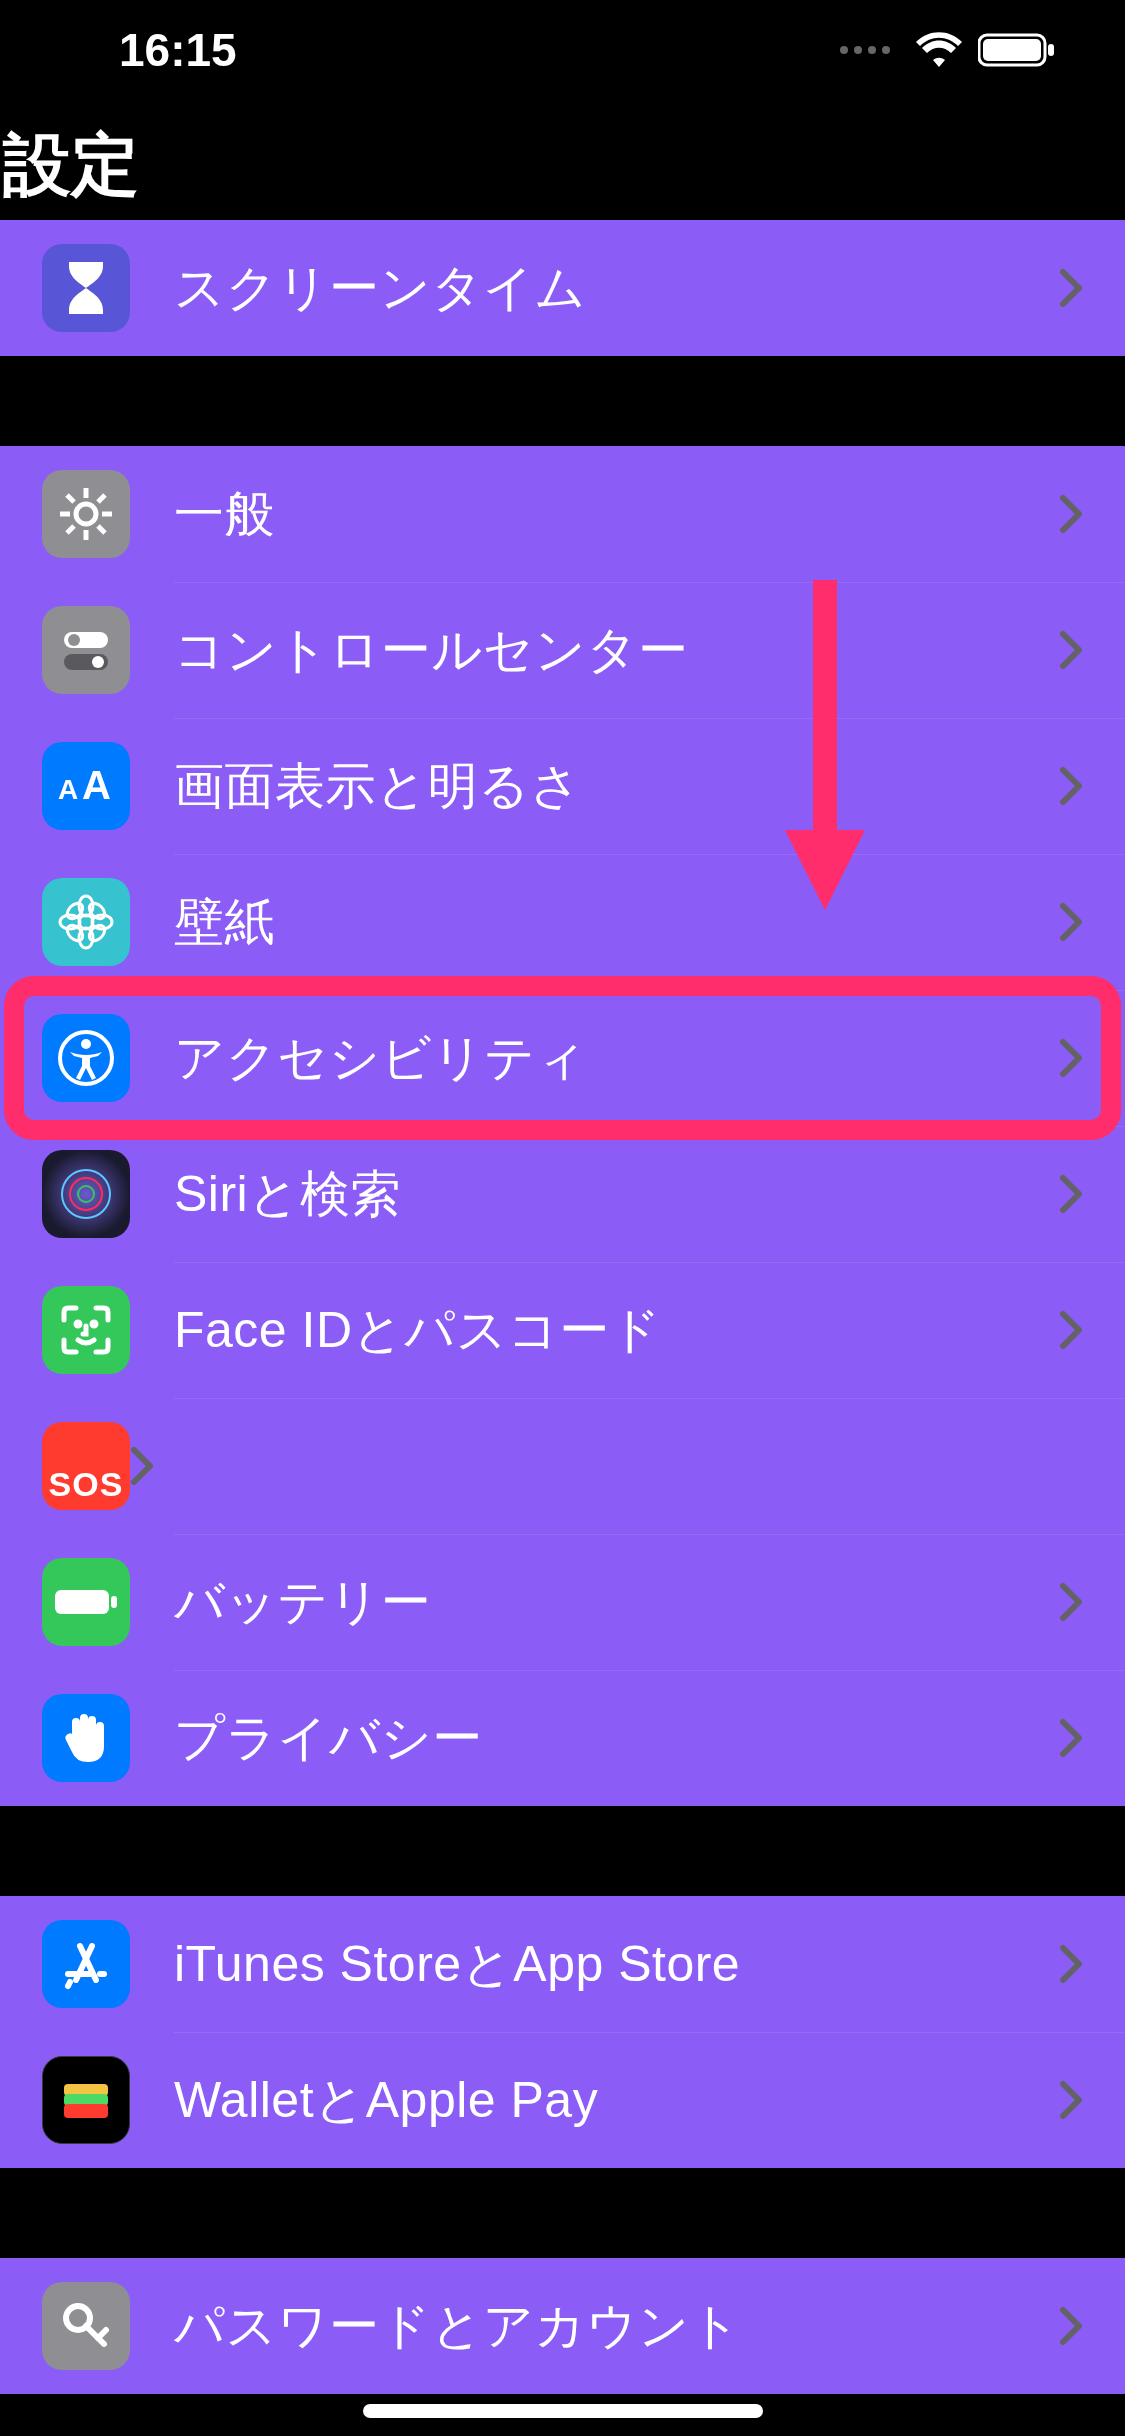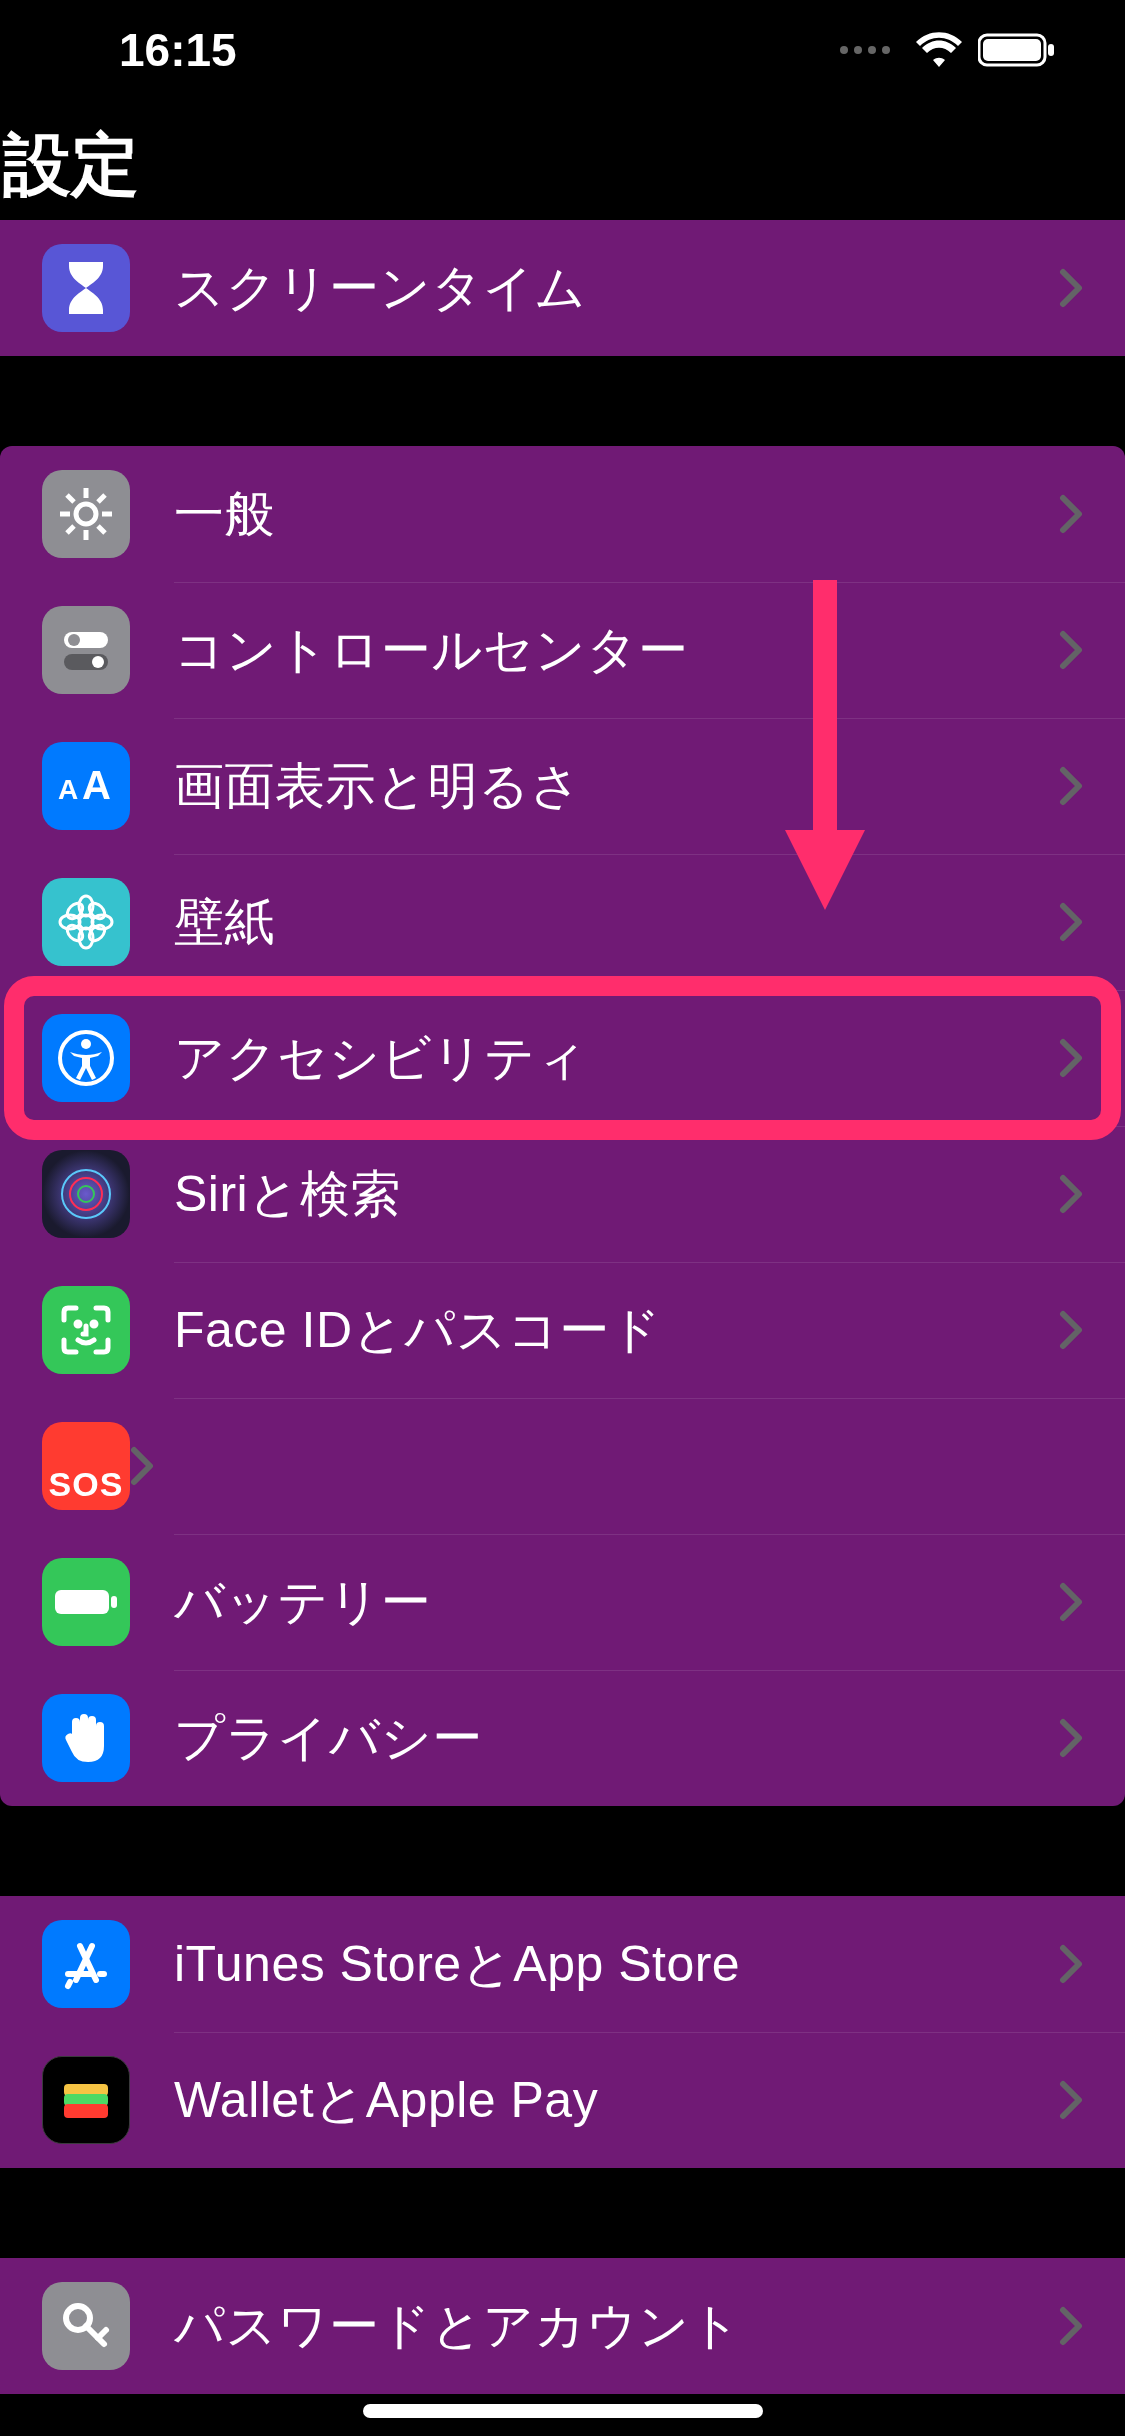--- a/index.html
+++ b/index.html
@@ -9,21 +9,21 @@
   .status-bar { position: absolute; top: 0; left: 0; right: 0; height: 100px; display: flex; align-items: center; justify-content: space-between; padding: 0 69px; }
   .status-time { font-size: 46px; font-weight: 600; letter-spacing: 0px; margin-left: 50px; }
   .status-right { display: flex; align-items: center; gap: 14px; }
   .dots { display: flex; gap: 6px; margin-right: 10px; }
   .dots span { width: 8px; height: 8px; border-radius: 50%; background: #666; }
   .wifi-icon svg, .battery-icon svg { display: block; }
   
   .nav-title { position: absolute; top: 120px; left: 3px; right: 0; font-size: 68px; font-weight: 600; }
   
   .content { position: absolute; top: 220px; left: 0; right: 0; bottom: 0; }
-  .group { background: #701a75; }
+  .group { background: #8b5cf6; }
   .gap { height: 90px; background: #000; }
   .row { position: relative; height: 136px; display: flex; align-items: center; padding-left: 42px; padding-right: 42px; }
   .row + .row::before { content: ""; position: absolute; top: 0; left: 174px; right: 0; height: 1px; background: rgba(255,255,255,0.10); }
   .icon-box { width: 88px; height: 88px; border-radius: 20px; display: flex; align-items: center; justify-content: center; flex: none; }
   .row-label { margin-left: 44px; font-size: 50px; font-weight: 400; flex: 1; letter-spacing: 0.5px; }
   .chevron { flex: none; }
   .chevron svg { display: block; }
   
   .bg-purple { background: #5856d6; }
   .bg-grey   { background: #8e8e93; }
@@ -86,21 +86,21 @@
         <div class="chevron">
             <svg width="24" height="40" viewBox="0 0 24 40">
               <path d="M4 4 L20 20 L4 36" stroke="#636366" stroke-width="6" fill="none" stroke-linecap="round" stroke-linejoin="round"></path>
             </svg>
           </div>
       </div>
     </div>
 
     <div class="gap"></div>
 
-    <div class="group" style="position:relative;border-radius:12px;">
+    <div class="group" style="position:relative;">
 
       <div class="row">
         <div class="icon-box bg-grey">
           <svg width="60" height="60" viewBox="0 0 60 60">
               <circle cx="30" cy="30" r="10" fill="none" stroke="#fff" stroke-width="5"></circle>
               <g stroke="#fff" stroke-width="5">
                 <line x1="30" y1="4" x2="30" y2="14"></line>
                 <line x1="30" y1="46" x2="30" y2="56"></line>
                 <line x1="4" y1="30" x2="14" y2="30"></line>
                 <line x1="46" y1="30" x2="56" y2="30"></line>

